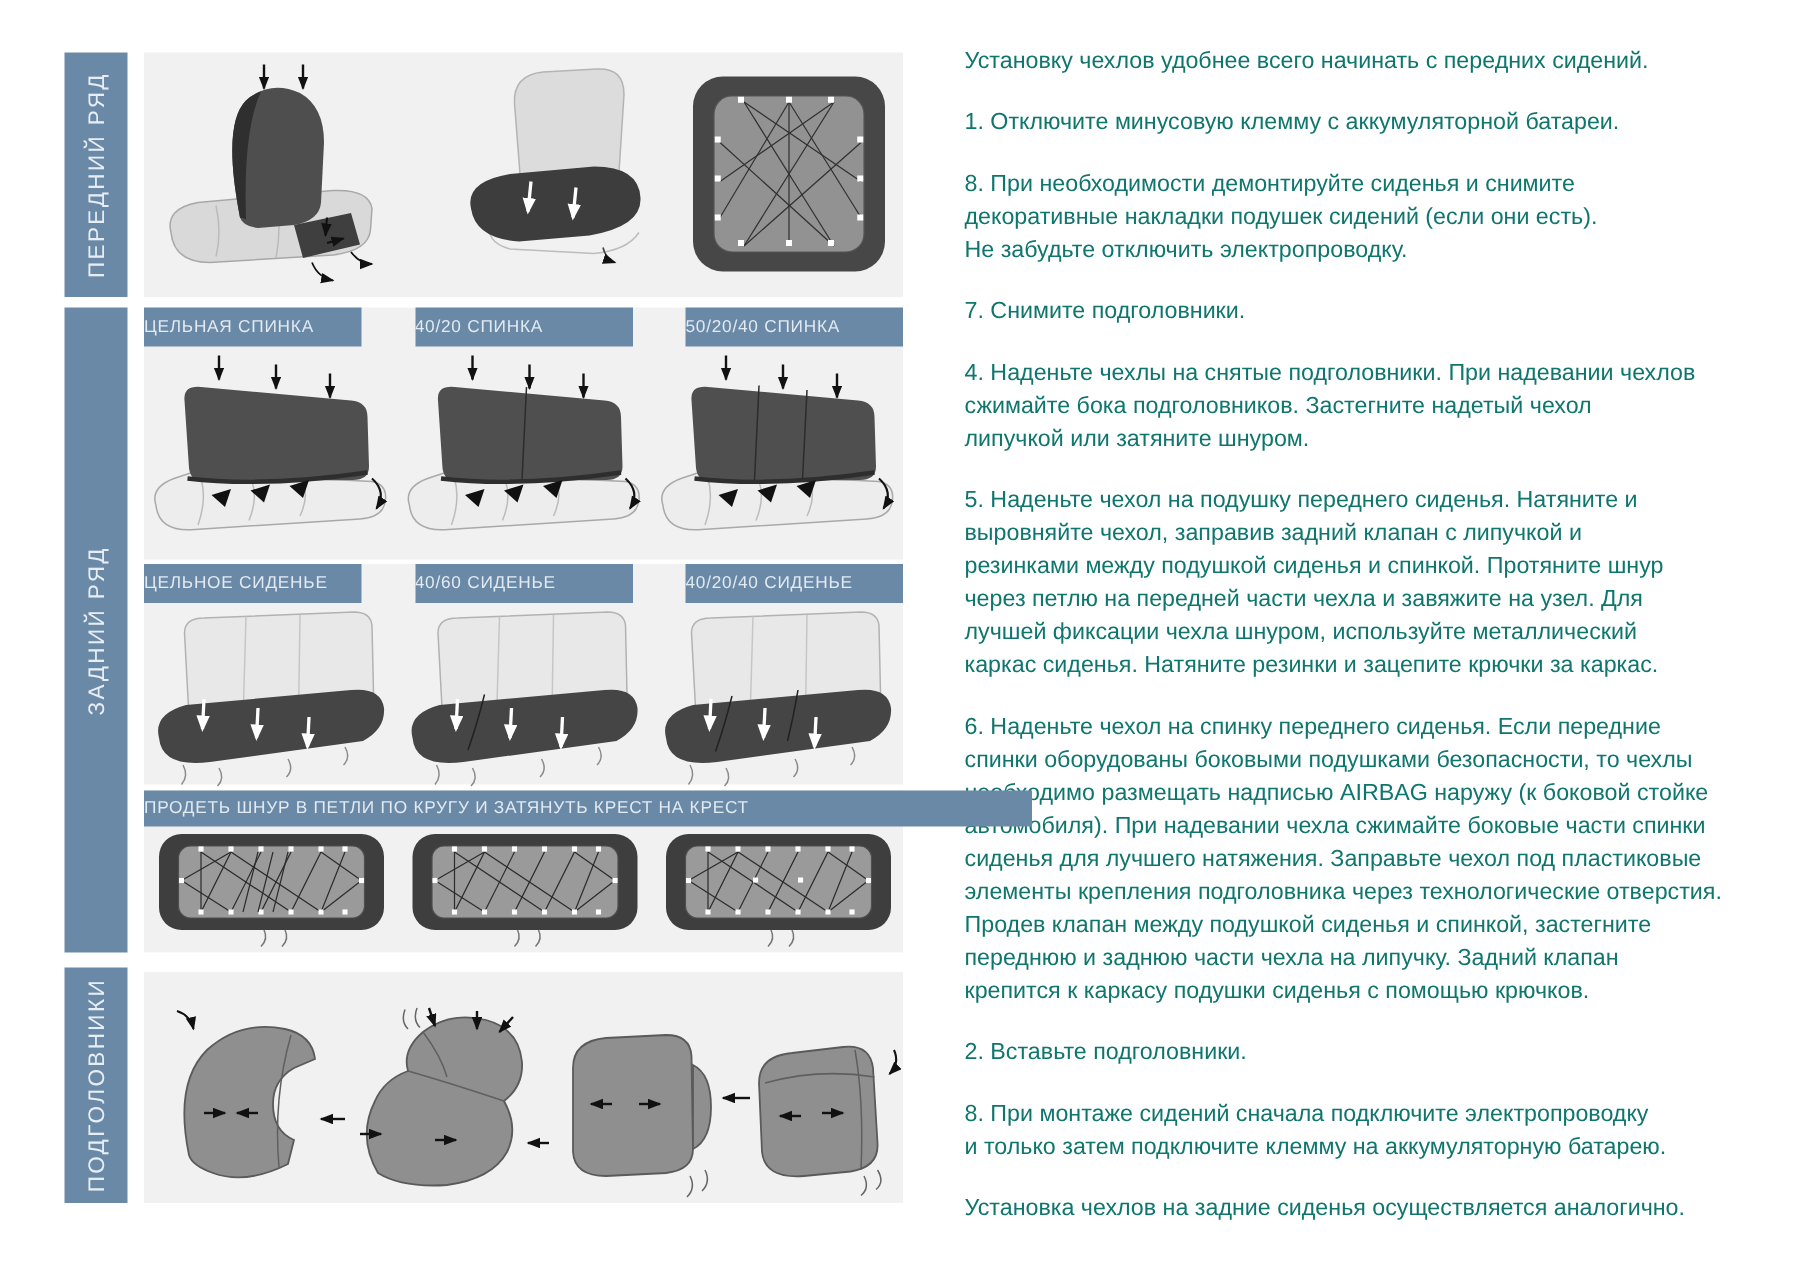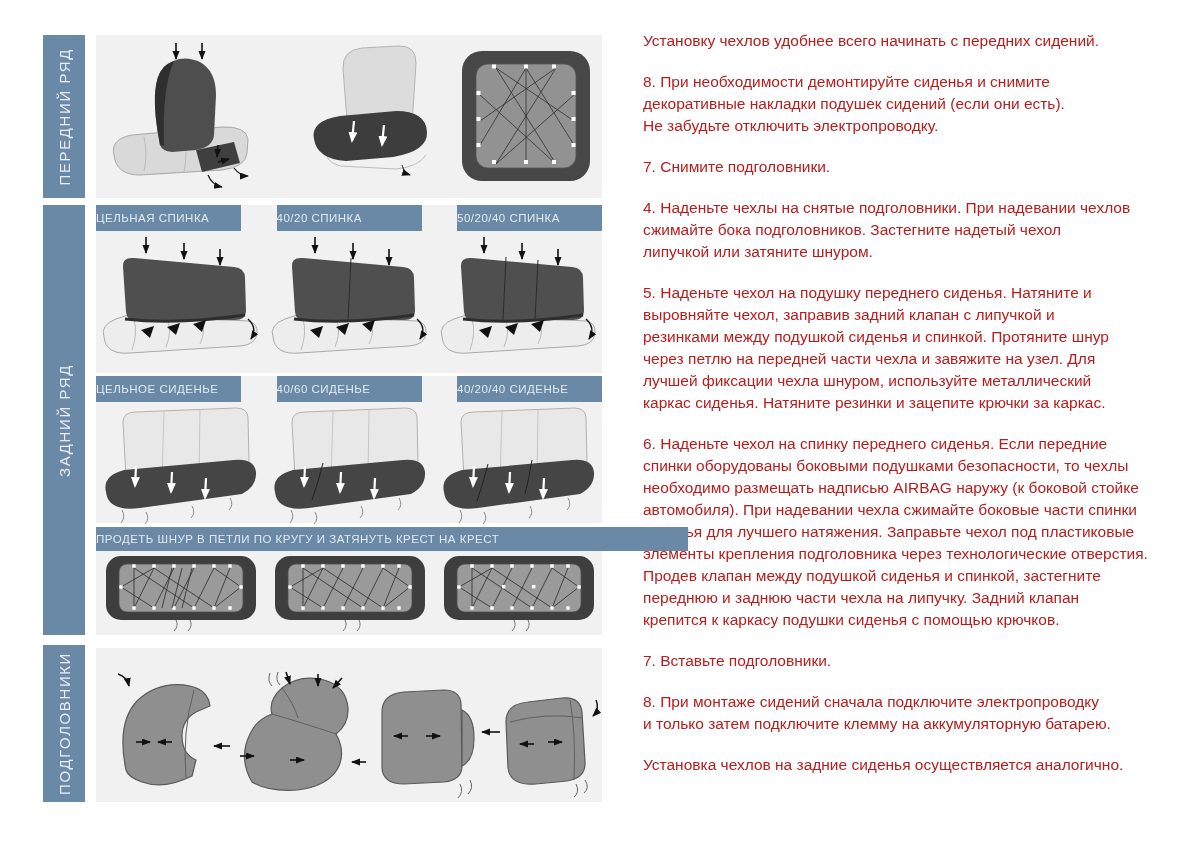--- a/index.html
+++ b/index.html
@@ -14,21 +14,21 @@
   .diagrams{position:absolute;left:96px;top:0;width:506px;height:849px;}
   .panel{position:absolute;left:0;width:506px;background:#f1f1f1;z-index:0;}
   .diagram-layer{position:absolute;left:0;top:0;z-index:1;pointer-events:none;}
   .banner-row{position:absolute;left:0;width:506px;height:26px;display:flex;
               justify-content:space-between;z-index:2;}
   .banner{background:#6a89a6;color:#e2eaf2;font-size:11.5px;letter-spacing:.5px;
           line-height:26px;height:26px;white-space:nowrap;overflow:hidden;}
   .banner.third{width:145px;}
   .banner.full{position:absolute;left:0;width:592px;height:24px;line-height:24px;z-index:2;}
   
-  .instructions{position:absolute;left:643px;top:30px;width:550px;color:#b91c1c;}
+  .instructions{position:absolute;left:643px;top:30px;width:550px;color:#0f766e;}
   .instructions p{margin:0 0 19px 0;font-size:15.5px;line-height:22px;white-space:pre-line;}
 </style>
 </head>
 <body>
 
 <div class="page">
 
   <div class="side-strip" style="top:35px;height:163px;">
     <span>ПЕРЕДНИЙ РЯД</span>
   </div>
@@ -256,20 +256,21 @@
     <div class="banner-row" style="top:376px;gap:24px;">
       <div class="banner third">ЦЕЛЬНОЕ СИДЕНЬЕ</div>
       <div class="banner third">40/60 СИДЕНЬЕ</div>
       <div class="banner third">40/20/40 СИДЕНЬЕ</div>
     </div>
     <div class="banner full" style="top:527px;">ПРОДЕТЬ ШНУР В ПЕТЛИ ПО КРУГУ И ЗАТЯНУТЬ КРЕСТ НА КРЕСТ</div>
   </div>
 
   <div class="instructions">
     <p>Установку чехлов удобнее всего начинать с передних сидений.</p>
+    <p>1. Отключите минусовую клемму с аккумуляторной батареи.</p>
     <p>8. При необходимости демонтируйте сиденья и снимите
 декоративные накладки подушек сидений (если они есть).
 Не забудьте отключить электропроводку.</p>
     <p>7. Снимите подголовники.</p>
     <p>4. Наденьте чехлы на снятые подголовники. При надевании чехлов
 сжимайте бока подголовников. Застегните надетый чехол
 липучкой или затяните шнуром.</p>
     <p>5. Наденьте чехол на подушку переднего сиденья. Натяните и
 выровняйте чехол, заправив задний клапан с липучкой и
 резинками между подушкой сиденья и спинкой. Протяните шнур
@@ -278,18 +279,18 @@
 каркас сиденья. Натяните резинки и зацепите крючки за каркас.</p>
     <p>6. Наденьте чехол на спинку переднего сиденья. Если передние
 спинки оборудованы боковыми подушками безопасности, то чехлы
 необходимо размещать надписью AIRBAG наружу (к боковой стойке
 автомобиля). При надевании чехла сжимайте боковые части спинки
 сиденья для лучшего натяжения. Заправьте чехол под пластиковые
 элементы крепления подголовника через технологические отверстия.
 Продев клапан между подушкой сиденья и спинкой, застегните
 переднюю и заднюю части чехла на липучку. Задний клапан
 крепится к каркасу подушки сиденья с помощью крючков.</p>
-    <p>7. Вставьте подголовники.</p>
+    <p>2. Вставьте подголовники.</p>
     <p>8. При монтаже сидений сначала подключите электропроводку
 и только затем подключите клемму на аккумуляторную батарею.</p>
     <p>Установка чехлов на задние сиденья осуществляется аналогично.</p>
   </div>
 </div>
 
 </body></html>

